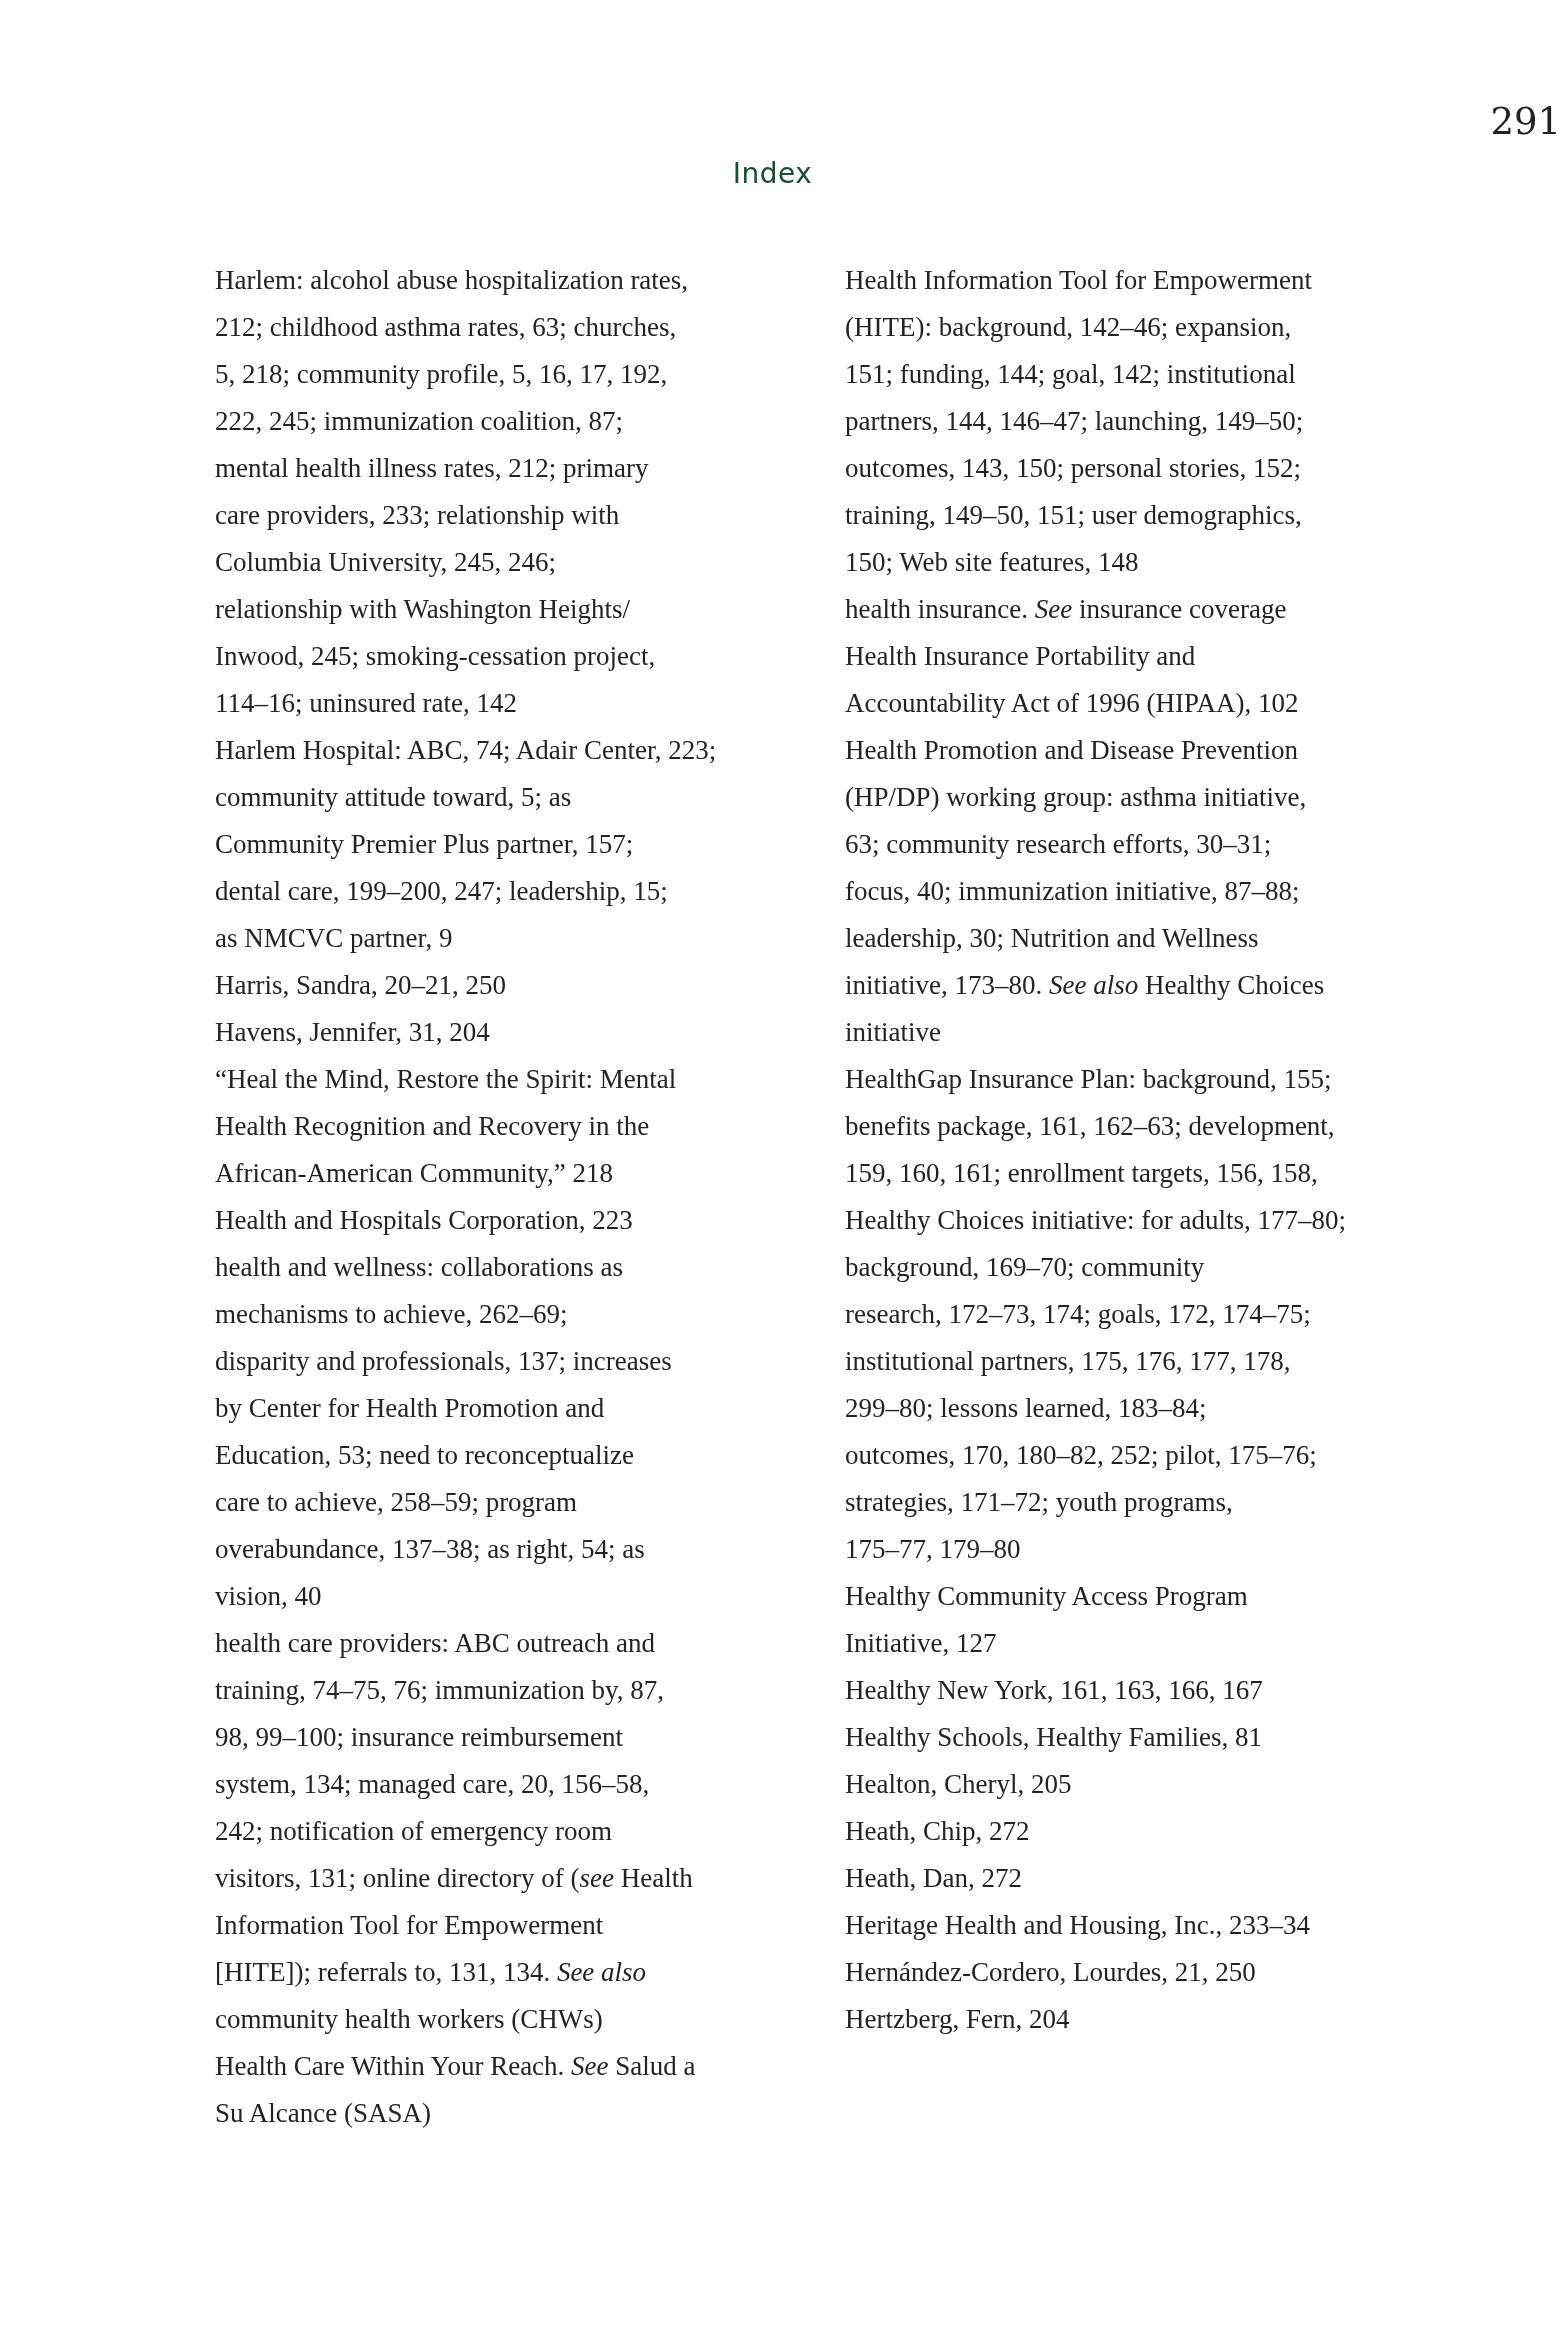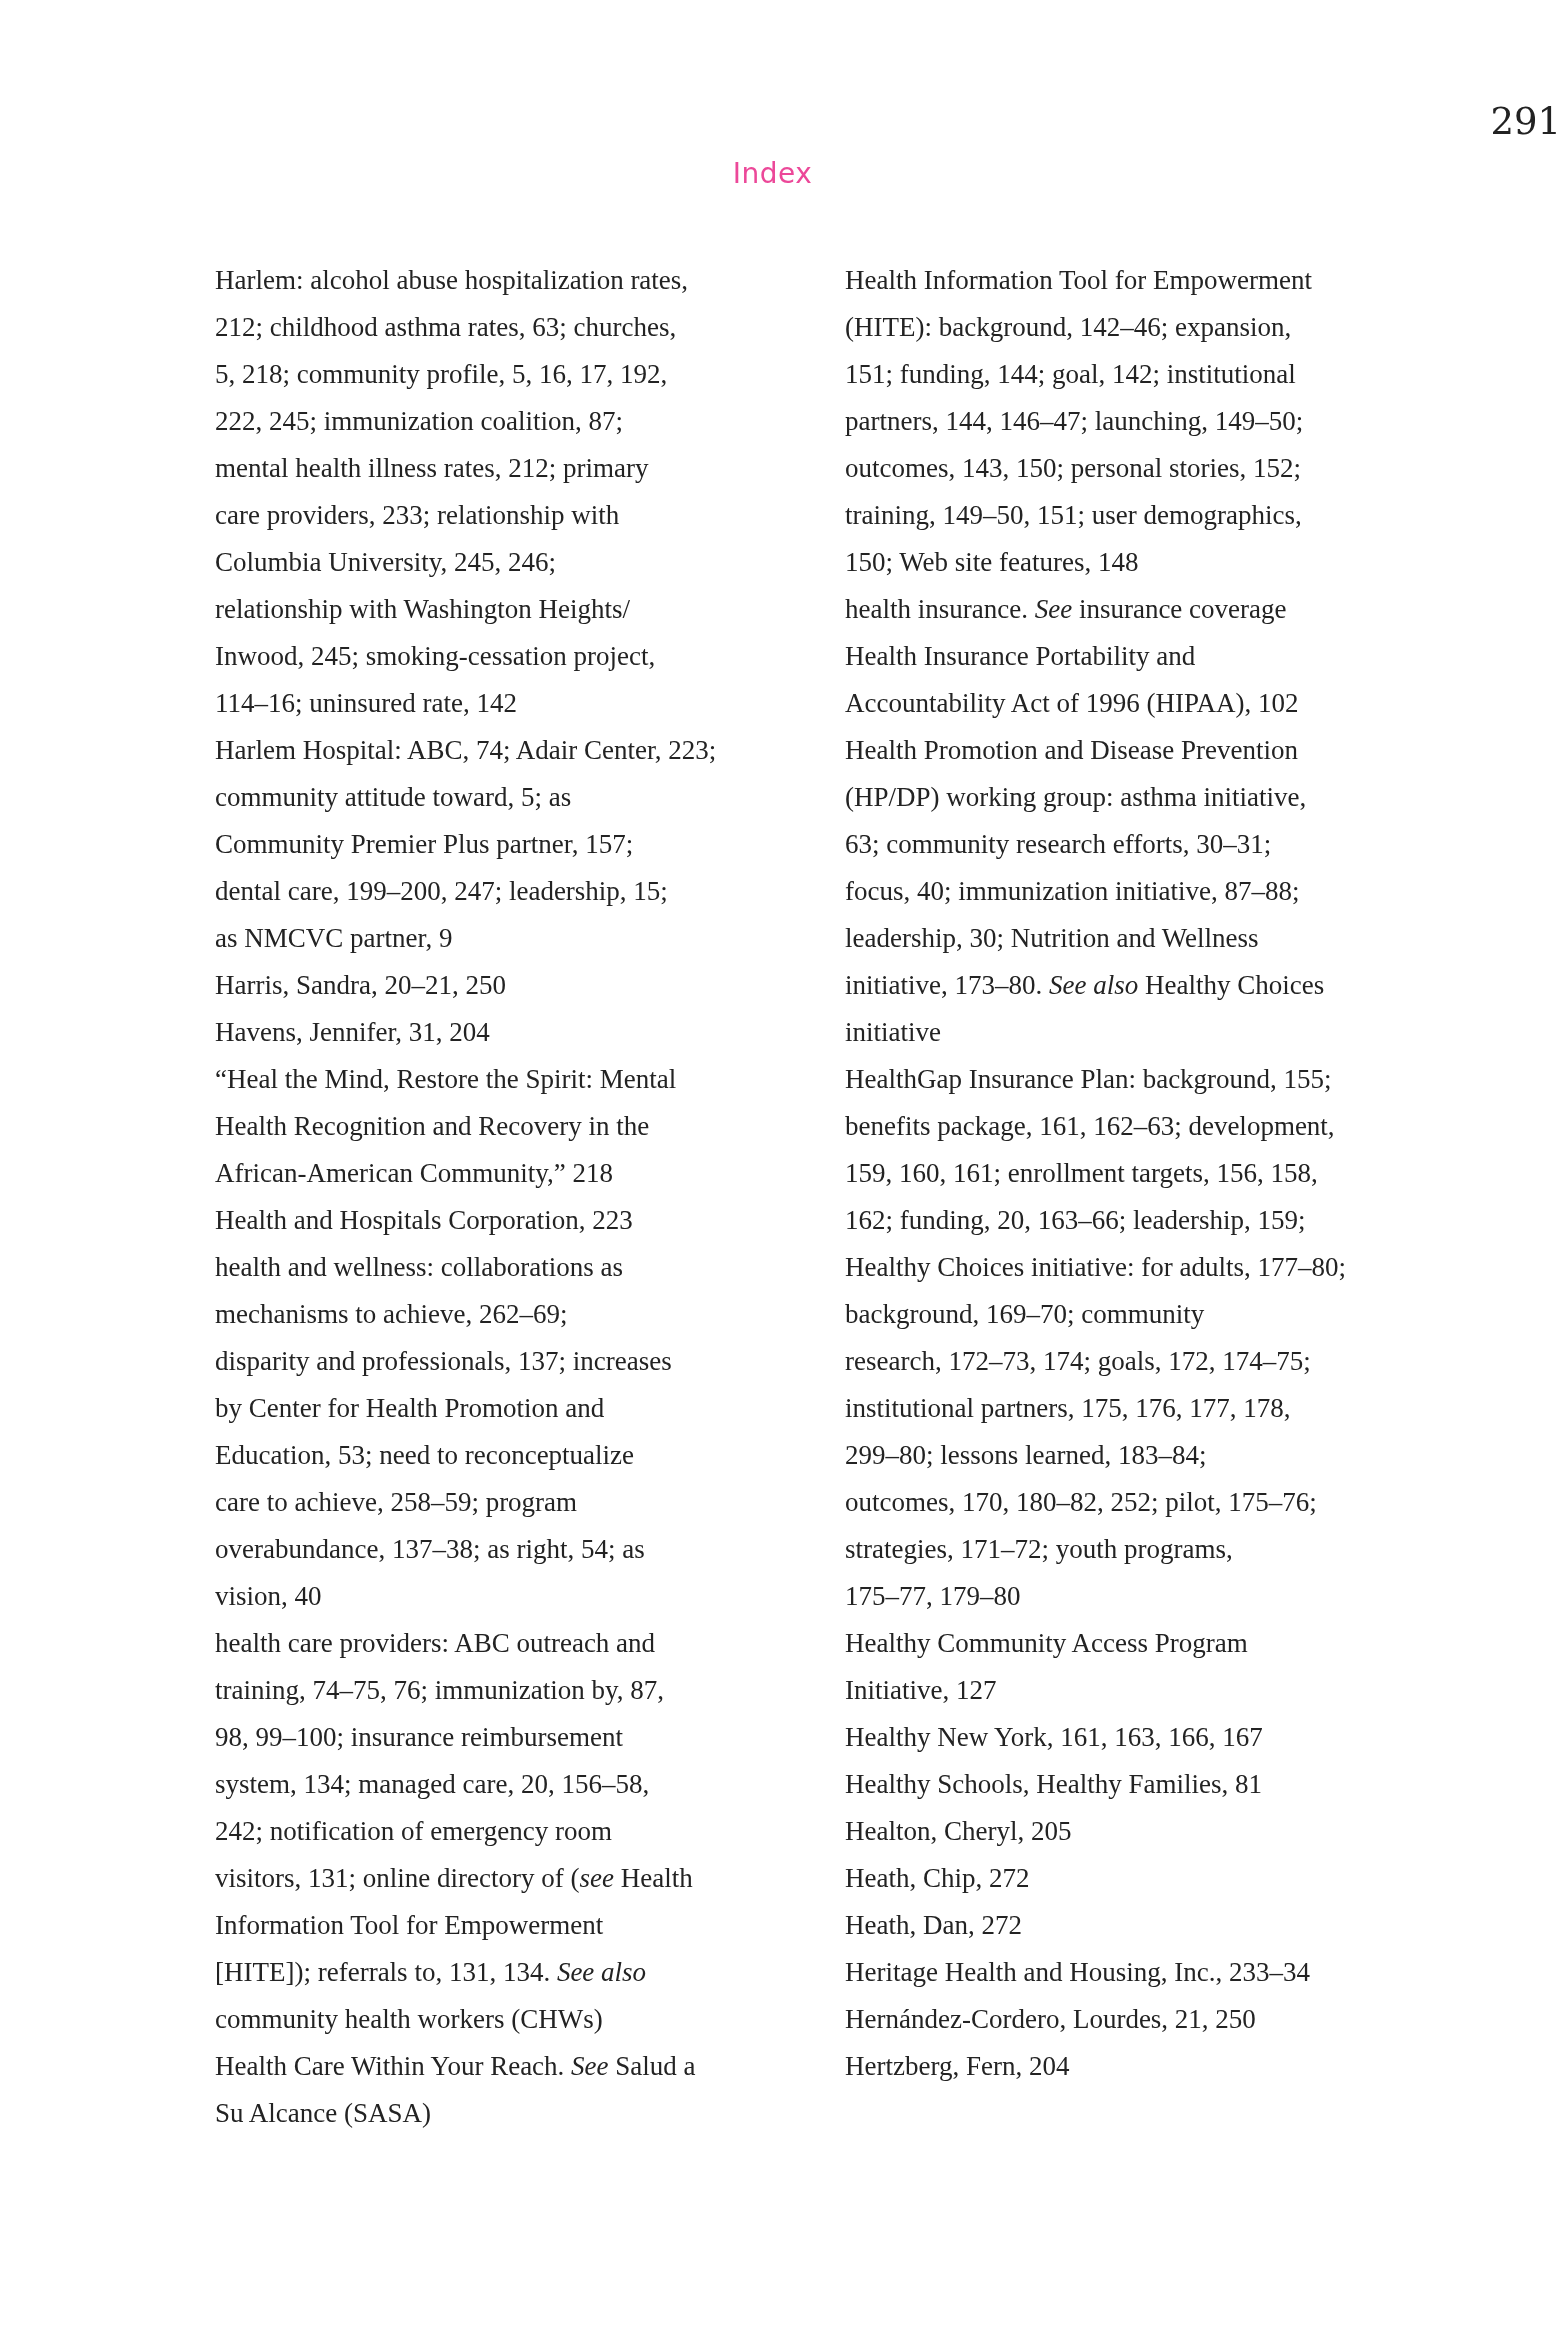--- a/index.html
+++ b/index.html
@@ -3,21 +3,21 @@
 <meta charset="utf-8">
 <style>
   html, body { margin:0; padding:0; background:#ffffff; }
   body { width:1561px; height:2341px; position:relative; overflow:hidden; }
   .page-num {
     position:absolute; left:0; width:1561px; top:99px; text-align:right;
     font-family:"DejaVu Serif", serif; font-size:37px; color:#222; line-height:46px;
   }
   .title {
     position:absolute; left:0; width:1545px; top:151px; text-align:center;
-    font-family:"DejaVu Sans", sans-serif; font-size:28px; color:#ec4899; line-height:46px;
+    font-family:"DejaVu Sans", sans-serif; font-size:28px; color:#14532d; line-height:46px;
     letter-spacing:0.5px;
   }
   .col {
     position:absolute; top:257px;
     font-family:"Liberation Serif", serif; font-size:27px; color:#232323;
     line-height:47px;
   }
   .col.left { left:215px; width:564px; }
   .col.right { left:801px; width:574px;margin-left:44px; }
   .entry { margin:0; padding-left:43px; text-indent:-43px; }
@@ -114,21 +114,20 @@
       <span class="line sub">63; community research efforts, 30–31;</span>
       <span class="line sub">focus, 40; immunization initiative, 87–88;</span>
       <span class="line sub">leadership, 30; Nutrition and Wellness</span>
       <span class="line sub">initiative, 173–80. <em>See also</em> Healthy Choices</span>
       <span class="line sub">initiative</span>
     </div>
     <div class="entry">
       <span class="line">HealthGap Insurance Plan: background, 155;</span>
       <span class="line sub">benefits package, 161, 162–63; development,</span>
       <span class="line sub">159, 160, 161; enrollment targets, 156, 158,</span>
-      <span class="line sub">162; funding, 20, 163–66; leadership, 159;</span>
     </div>
     <div class="entry">
       <span class="line">Healthy Choices initiative: for adults, 177–80;</span>
       <span class="line sub">background, 169–70; community</span>
       <span class="line sub">research, 172–73, 174; goals, 172, 174–75;</span>
       <span class="line sub">institutional partners, 175, 176, 177, 178,</span>
       <span class="line sub">299–80; lessons learned, 183–84;</span>
       <span class="line sub">outcomes, 170, 180–82, 252; pilot, 175–76;</span>
       <span class="line sub">strategies, 171–72; youth programs,</span>
       <span class="line sub">175–77, 179–80</span>

